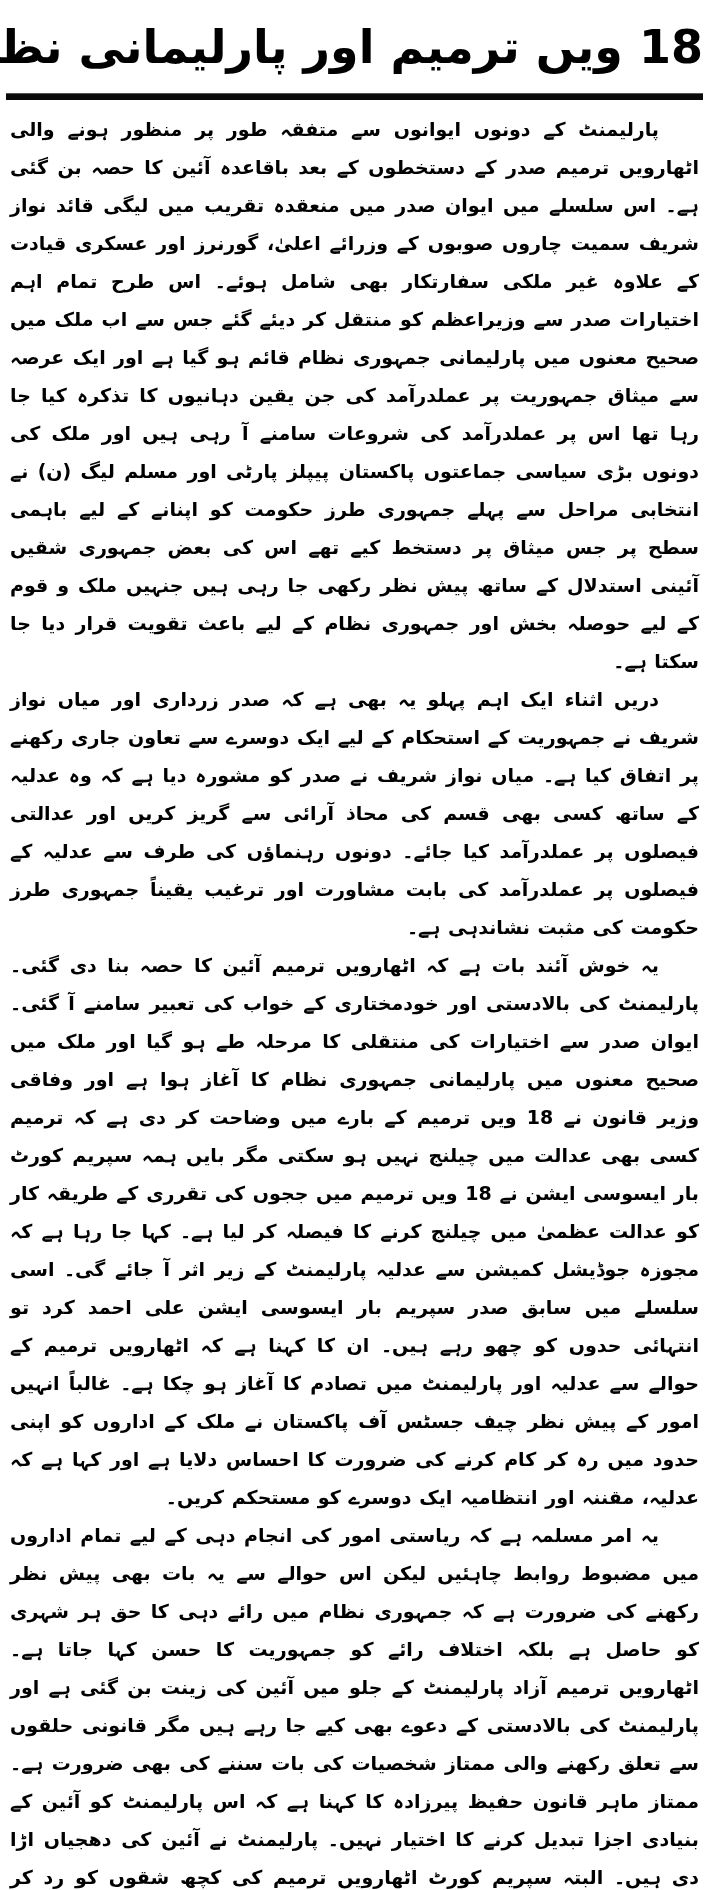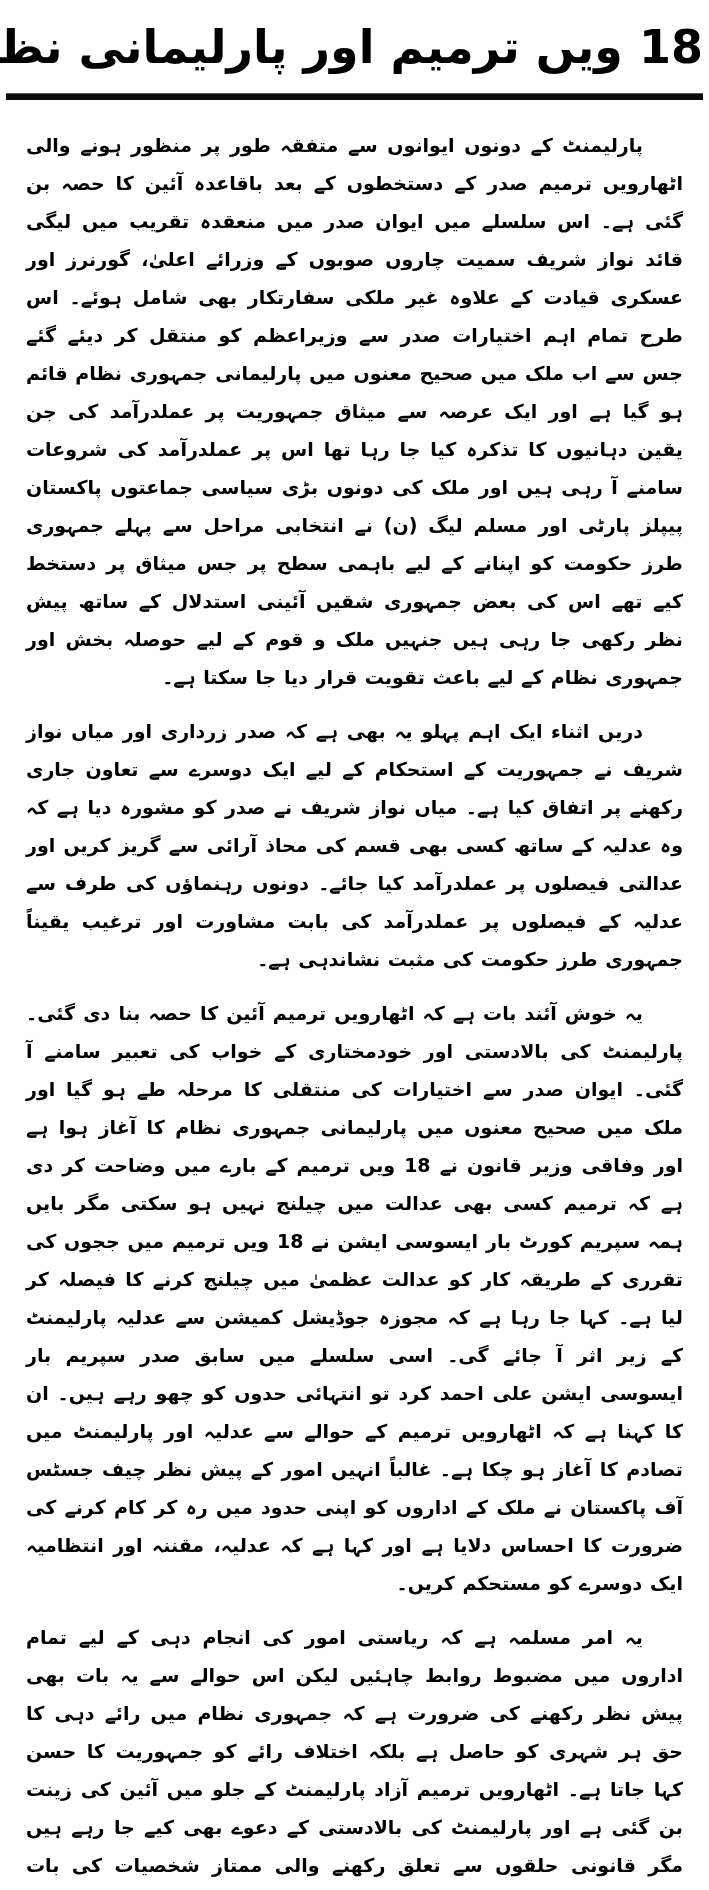--- a/index.html
+++ b/index.html
@@ -44,21 +44,21 @@
   .article {
     direction: rtl;
     text-align: justify;
     font-size: 19px;
     font-weight: bold;
     line-height: 38px;
     padding: 10px 10px 0 10px;
     color: #000000;
   }
   .article p {
-    margin: 16px;
+    margin: 0;
     padding: 0;
     text-indent: 40px; 
     word-spacing: 1px;
   }
 </style>
 </head>
 <body>
 
 <div class="page">
   <header class="masthead">

